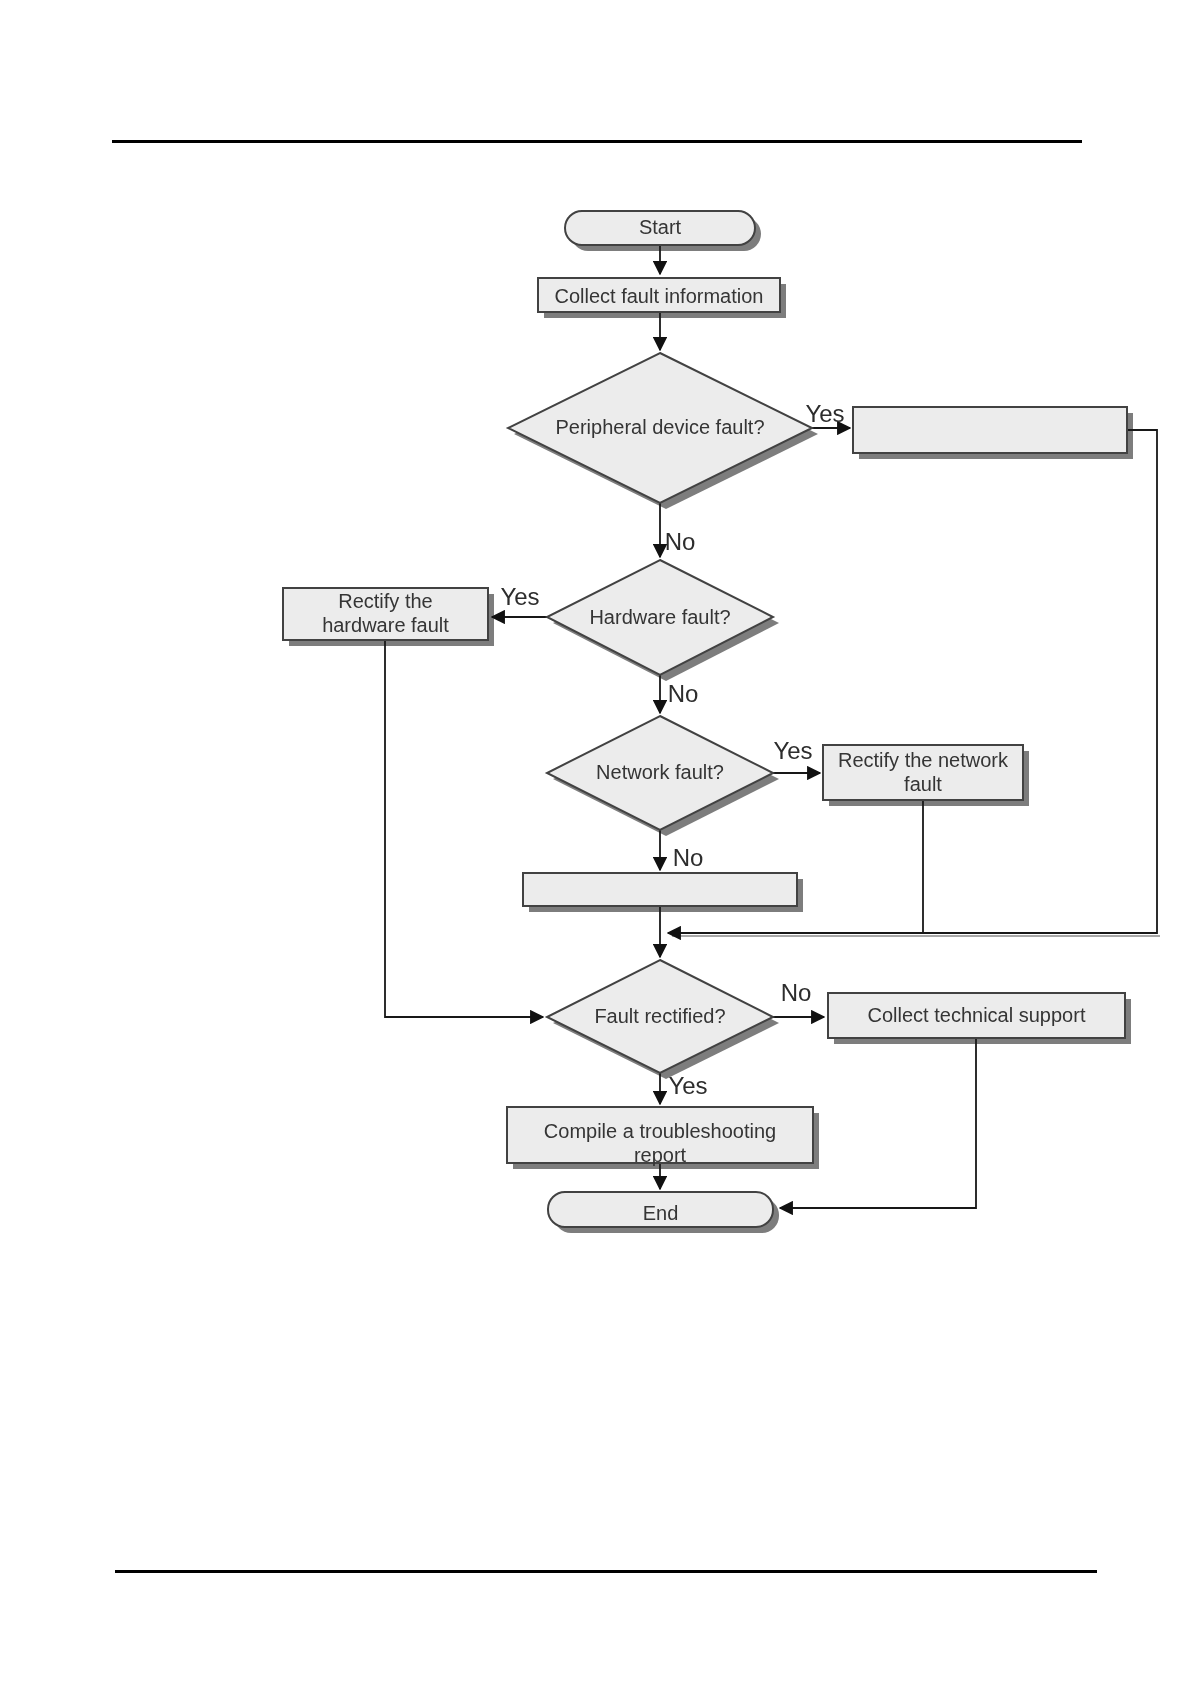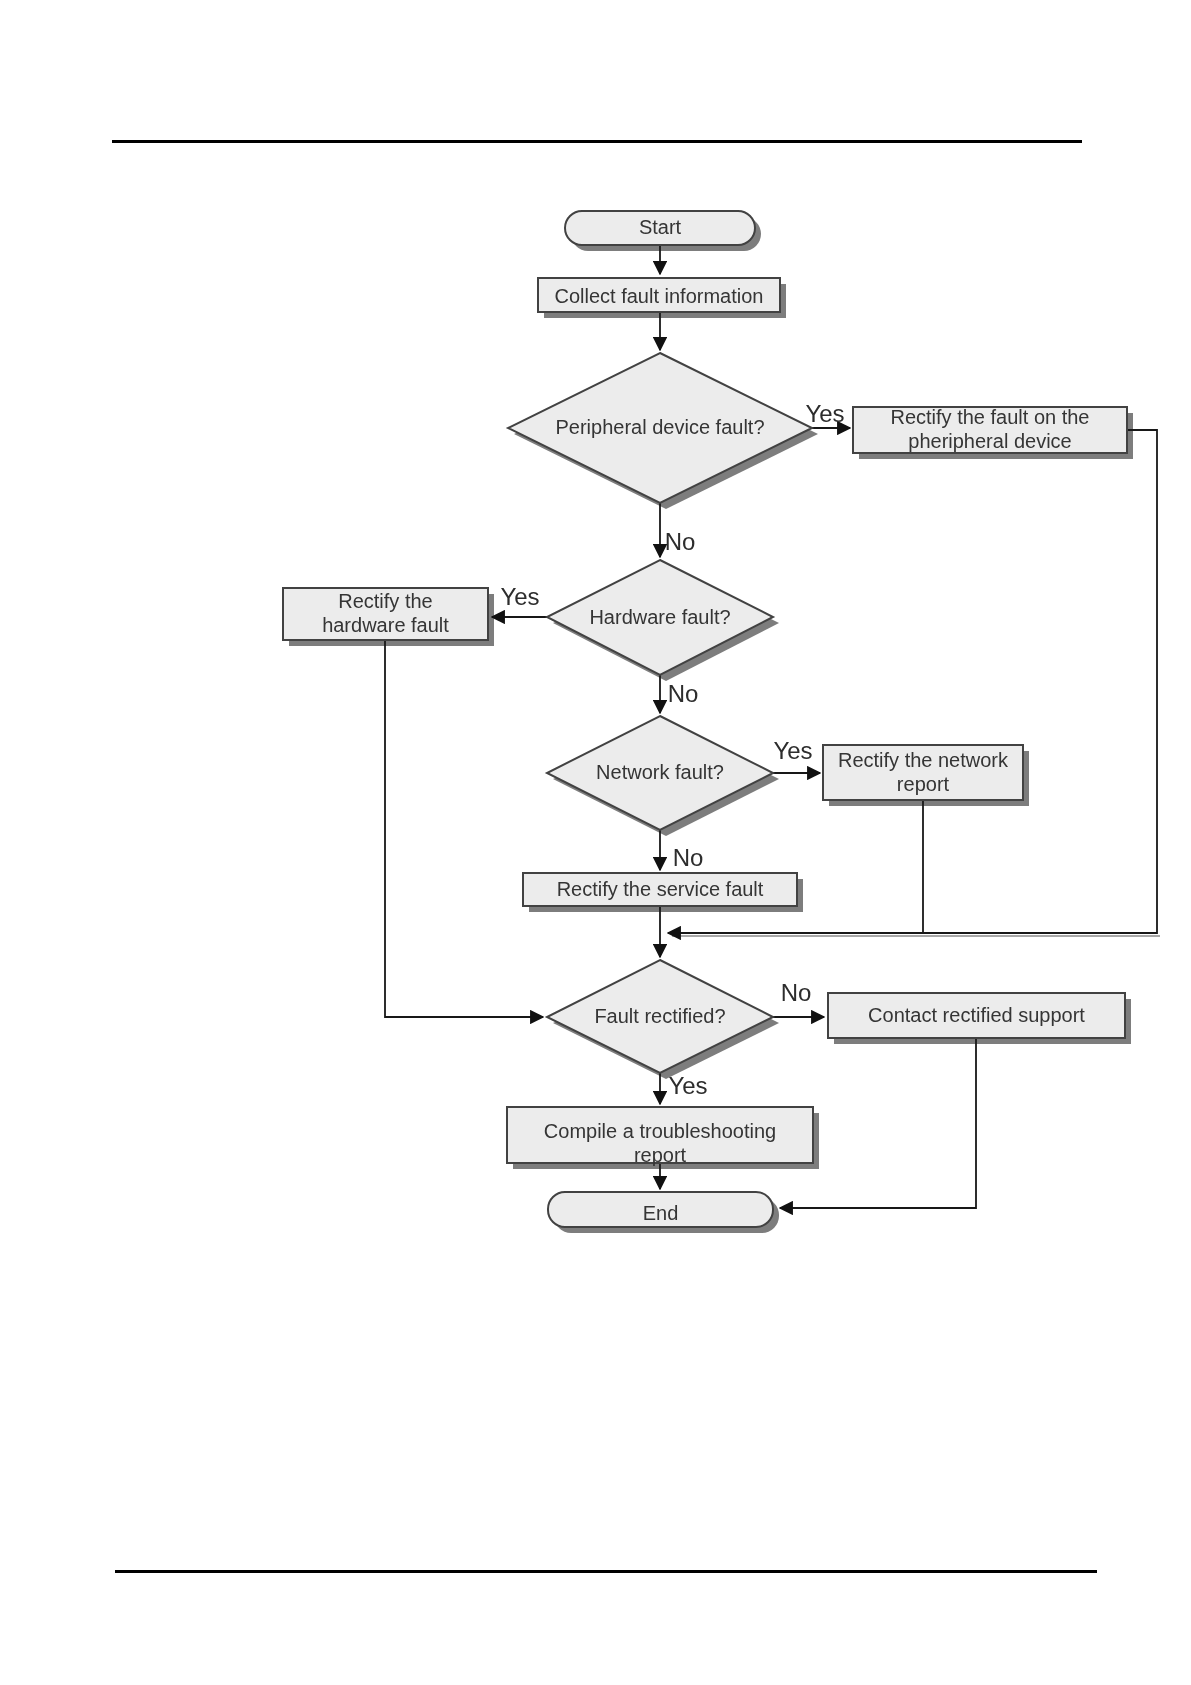--- a/index.html
+++ b/index.html
@@ -84,31 +84,28 @@
       <polygon class="shape" points="660,960 773,1017 660,1073 547,1017"></polygon>
       <rect class="shape" x="828" y="993" width="297" height="45"></rect>
       <rect class="shape" x="507" y="1107" width="306" height="56"></rect>
       <rect class="shape" x="548" y="1192" width="225" height="35" rx="17"></rect>
     </g>
   </svg>
 
   <div class="label" style="left:565px;top:211px;width:190px;height:34px">Start</div>
   <div class="label" style="left:538px;top:278px;width:242px;height:38px">Collect fault information</div>
   <div class="label" style="left:508px;top:353px;width:304px;height:150px">Peripheral device fault?</div>
-  <div class="label" style="left:853px;top:407px;width:274px;height:46px">Rectify the fault on the
-pheripheral device</div>
   <div class="label" style="left:547px;top:560px;width:226px;height:115px">Hardware fault?</div>
   <div class="label" style="left:283px;top:588px;width:205px;height:52px">Rectify the
 hardware fault</div>
   <div class="label" style="left:547px;top:716px;width:226px;height:114px">Network fault?</div>
   <div class="label" style="left:823px;top:745px;width:200px;height:55px">Rectify the network
-report</div>
-  <div class="label" style="left:523px;top:873px;width:274px;height:33px">Rectify the service fault</div>
+fault</div>
   <div class="label" style="left:547px;top:960px;width:226px;height:113px">Fault rectified?</div>
-  <div class="label" style="left:828px;top:993px;width:297px;height:45px">Contact rectified support</div>
+  <div class="label" style="left:828px;top:993px;width:297px;height:45px">Collect technical support</div>
   <div class="label" style="left:507px;top:1107px;width:306px;height:73px">Compile a troubleshooting
 report</div>
   <div class="label" style="left:548px;top:1192px;width:225px;height:43px">End</div>
 
   <div class="label edge-label" style="left:795px;top:401px;width:60px;height:26px">Yes</div>
   <div class="label edge-label" style="left:650px;top:529px;width:60px;height:26px">No</div>
   <div class="label edge-label" style="left:490px;top:584px;width:60px;height:26px">Yes</div>
   <div class="label edge-label" style="left:653px;top:681px;width:60px;height:26px">No</div>
   <div class="label edge-label" style="left:763px;top:738px;width:60px;height:26px">Yes</div>
   <div class="label edge-label" style="left:658px;top:845px;width:60px;height:26px">No</div>

